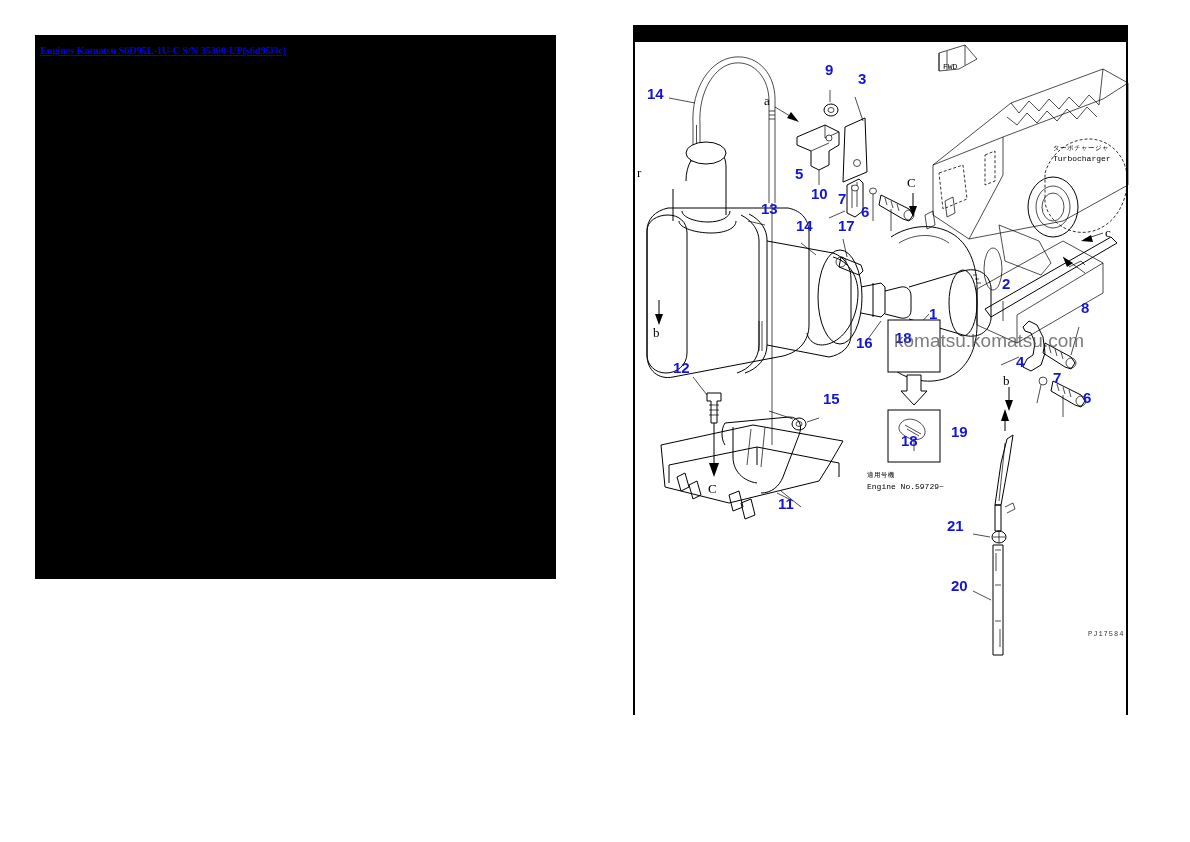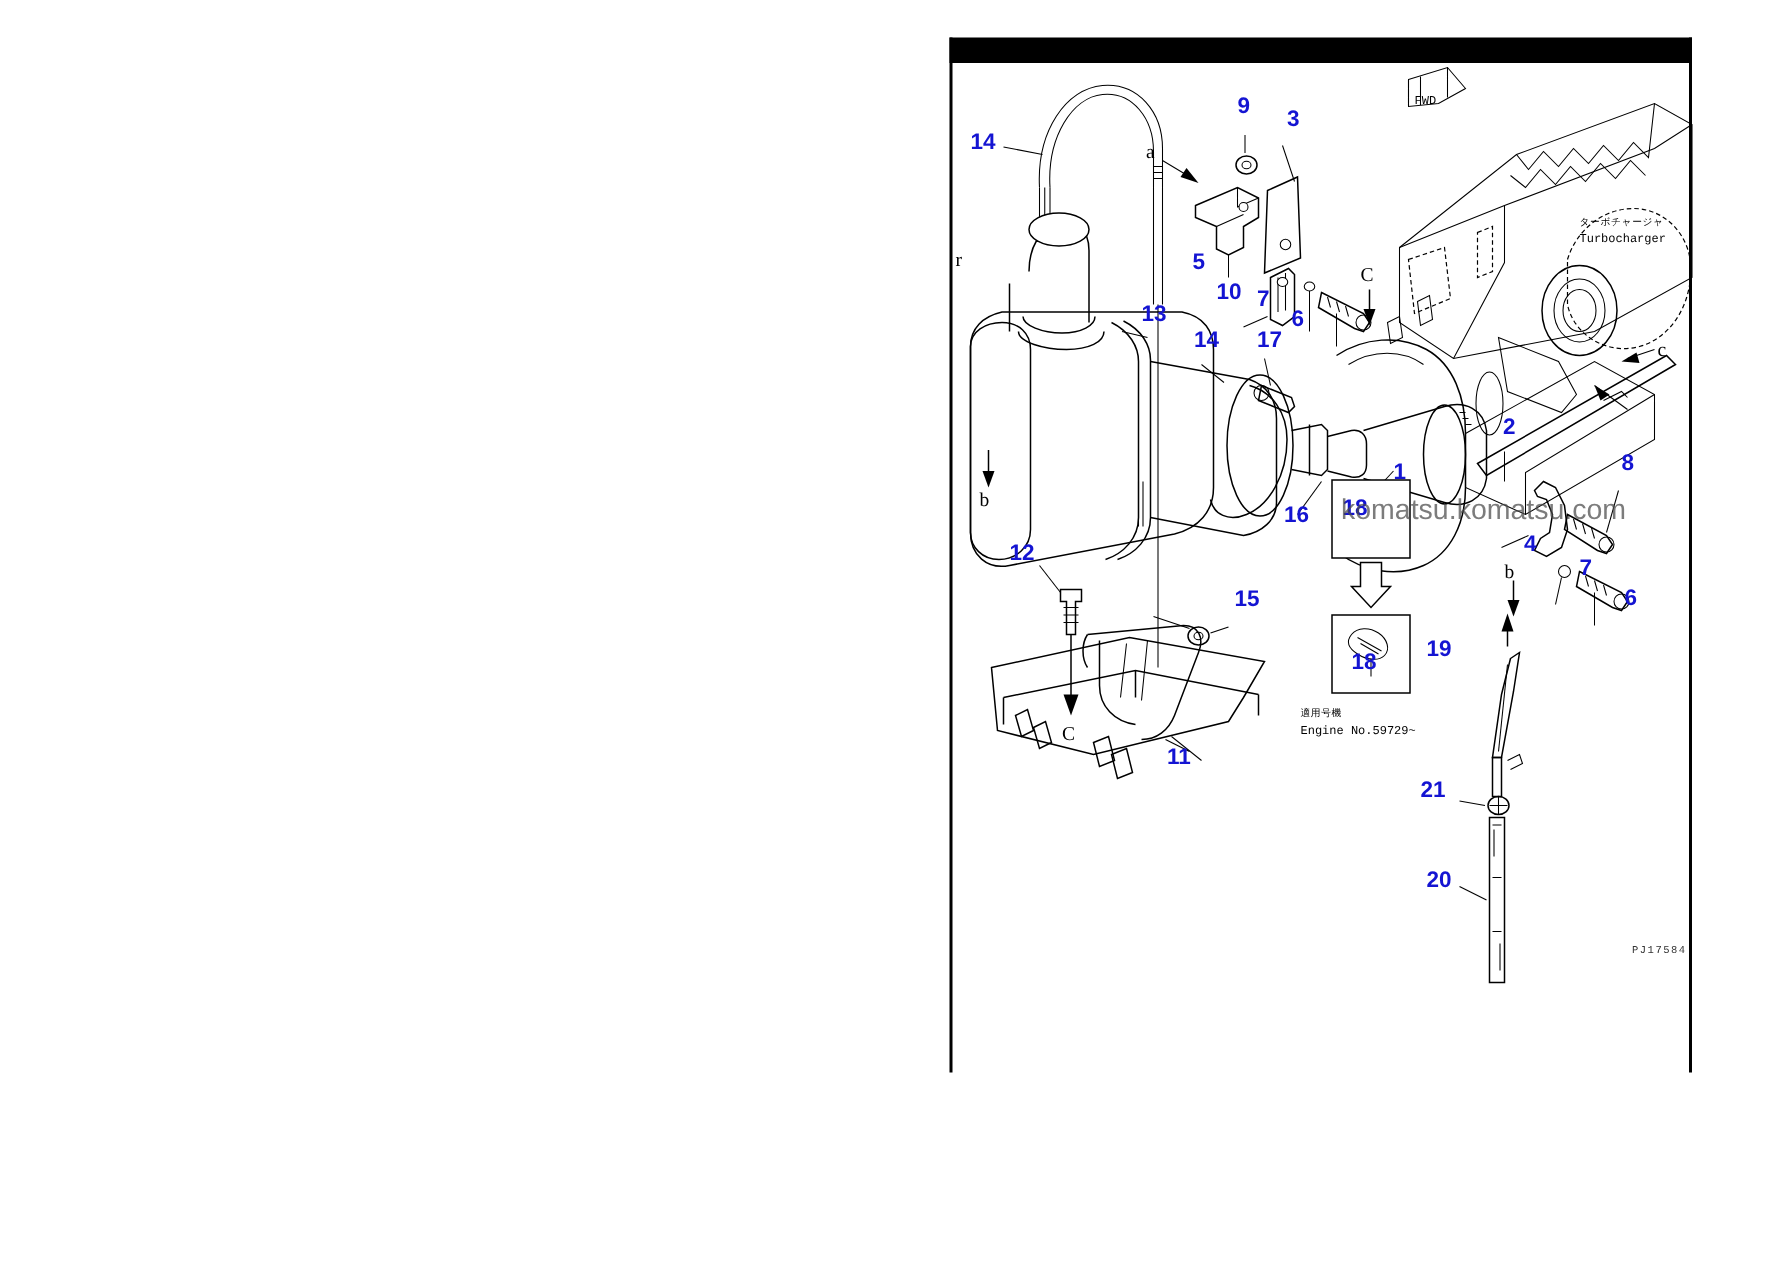--- a/index.html
+++ b/index.html
@@ -119,20 +119,23 @@
     color: #333;
     letter-spacing: 1px;
     text-align: center;
   }
 </style>
 </head>
 <body>
 
 <div id="page">
 
+  <div id="left-panel">
+    <a id="page-title-link">Engines Komatsu S6D95L-1U-C S/N 35360-UP(s6d95l3c)</a>
+  </div>
 
   <div id="diagram-topbar"></div>
   <div id="diagram-frame"></div>
 
   <div id="diagram-svg-wrap">
     <svg class="diagram" viewBox="0 0 495 690">
 
       <g>
         <path class="ln-thin" d="M60 100 C58 62 78 34 102 32 C126 30 142 50 142 74 L142 178"></path>
         <path class="ln-thin" d="M67 100 C65 66 82 40 102 38 C122 36 136 54 136 76 L136 178"></path>

